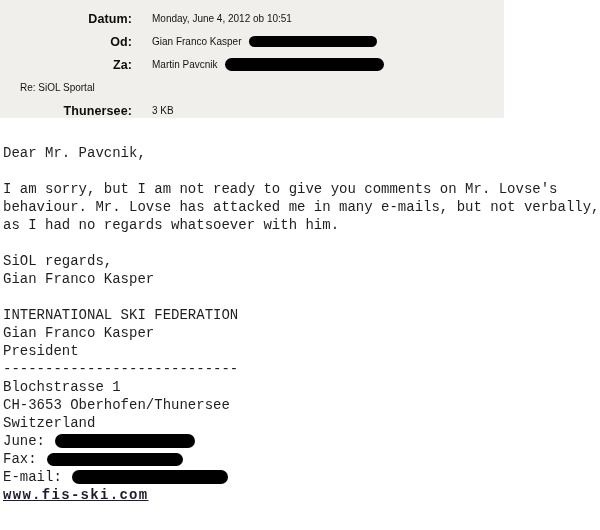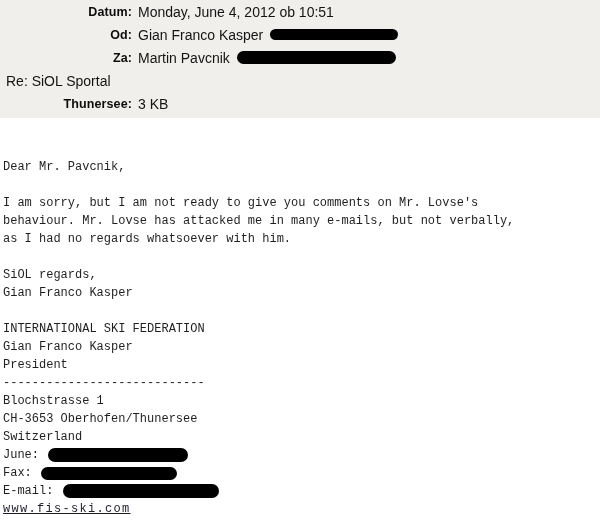--- a/index.html
+++ b/index.html
@@ -8,62 +8,63 @@
     background: #ffffff;
     font-family: "Liberation Sans", sans-serif;
     position: relative;
     overflow: hidden;
   }
 
   
   .meta-header {
     position: absolute;
     top: 0; left: 0;
-    width: 600px; height: 118px;
+    width: 504px; height: 118px;
     background: #f0efec;
     box-sizing: border-box;
+    padding-top: 7px;
   }
   .meta-row {
     display: flex;
     align-items: center;
     height: 23px;
   }
   .meta-label {
     width: 132px;
     text-align: right;
     font-size: 12.5px;
     font-weight: 700;
     color: #0d0d0d;
     letter-spacing: 0.1px;
     flex: 0 0 132px;
   }
   .meta-value {
-    margin-left: 6px;
-    font-size: 14px;
+    margin-left: 20px;
+    font-size: 10px;
     color: #141414;
     display: flex;
     align-items: center;
     white-space: pre;
   }
   .pill {
     display: inline-block;
     background: #000000;
     border-radius: 8px;
   }
   .pill-od { width: 128px; height: 11px; margin-left: 7px; }
   .pill-za { width: 159px; height: 13px; margin-left: 7px; }
 
   
   .message-body {
     position: absolute;
-    top: 158px;
+    top: 144px;
     left: 3px;
     width: 597px;
     font-family: "Liberation Mono", "DejaVu Sans Mono", monospace;
-    font-size: 12px;
+    font-size: 14px;
     line-height: 18px;
     color: #1f1f1f;
   }
   .bline {
     height: 18px;
     white-space: pre;
     display: flex;
     align-items: center;
   }
   .bline span { white-space: pre; }
@@ -75,20 +76,21 @@
     margin-left: 2px;
   }
   .pill-phone { width: 140px; height: 14px; }
   .pill-fax   { width: 136px; height: 13px; }
   .pill-email { width: 156px; height: 14px; }
   .website-link {
     text-decoration: underline;
     letter-spacing: 1.3px;
     color: #1d1d2e;
     cursor: pointer;
+    font-weight: bold;
   }
 </style>
 </head>
 <body>
 
 <div class="meta-header">
   <div class="meta-row">
     <span class="meta-label">Datum:</span>
     <span class="meta-value">Monday, June 4, 2012 ob 10:51</span>
   </div>

